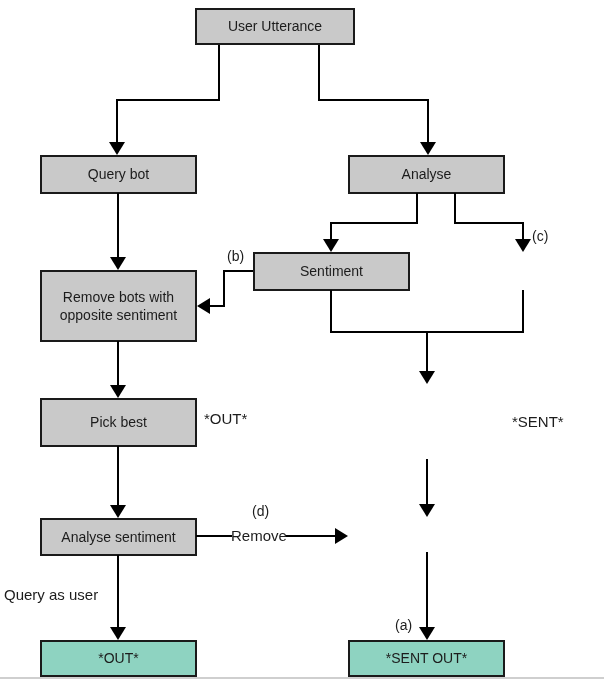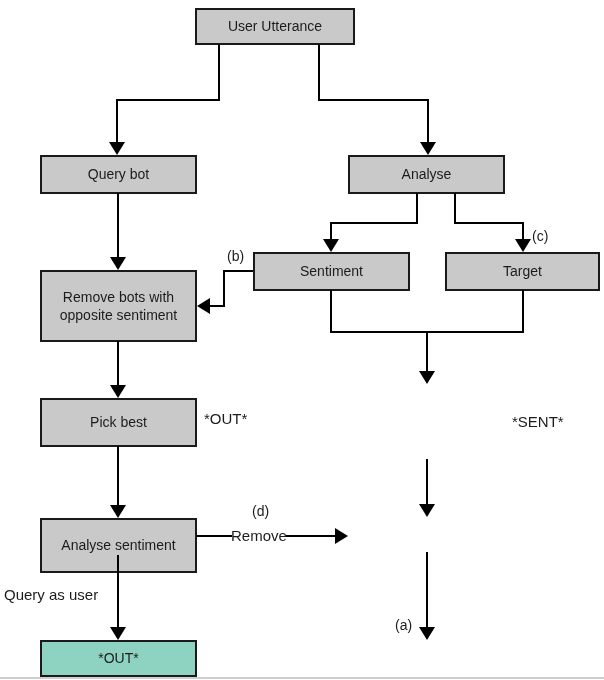--- a/index.html
+++ b/index.html
@@ -40,32 +40,32 @@
 <div id="canvas">
 
   <div class="node" style="left:40px;top:155px;width:157px;height:39px;">Query bot</div>
 
   <div class="node" style="left:195px;top:8px;width:160px;height:37px;">User Utterance</div>
 
   <div class="node" style="left:348px;top:155px;width:157px;height:39px;">Analyse</div>
 
   <div class="node" style="left:253px;top:252px;width:157px;height:39px;">Sentiment</div>
 
-  <div class="node" style="left:445px;top:252px;width:155px;height:39px;">Target</div>
 
   <div class="node" style="left:40px;top:270px;width:157px;height:72px;">Remove bots with opposite sentiment</div>
 
   <div class="node" style="left:40px;top:398px;width:157px;height:49px;">Pick best</div>
 
 
-  <div class="node" style="left:40px;top:518px;width:157px;height:55px;">Analyse sentiment</div>
+  <div class="node" style="left:40px;top:518px;width:157px;height:38px;">Analyse sentiment</div>
 
 
   <div class="node terminal" style="left:40px;top:640px;width:157px;height:37px;">*OUT*</div>
 
+  <div class="node terminal" style="left:348px;top:640px;width:157px;height:37px;">*SENT OUT*</div>
 
   <div class="vline" style="left:218px;top:45px;height:56px;"></div>
   <div class="hline" style="left:116px;top:99px;width:104px;"></div>
   <div class="vline" style="left:116px;top:99px;height:44px;"></div>
   <div class="arr down" style="left:109px;top:142px;"></div>
 
   <div class="vline" style="left:318px;top:45px;height:56px;"></div>
   <div class="hline" style="left:318px;top:99px;width:111px;"></div>
   <div class="vline" style="left:427px;top:99px;height:44px;"></div>
   <div class="arr down" style="left:420px;top:142px;"></div>

